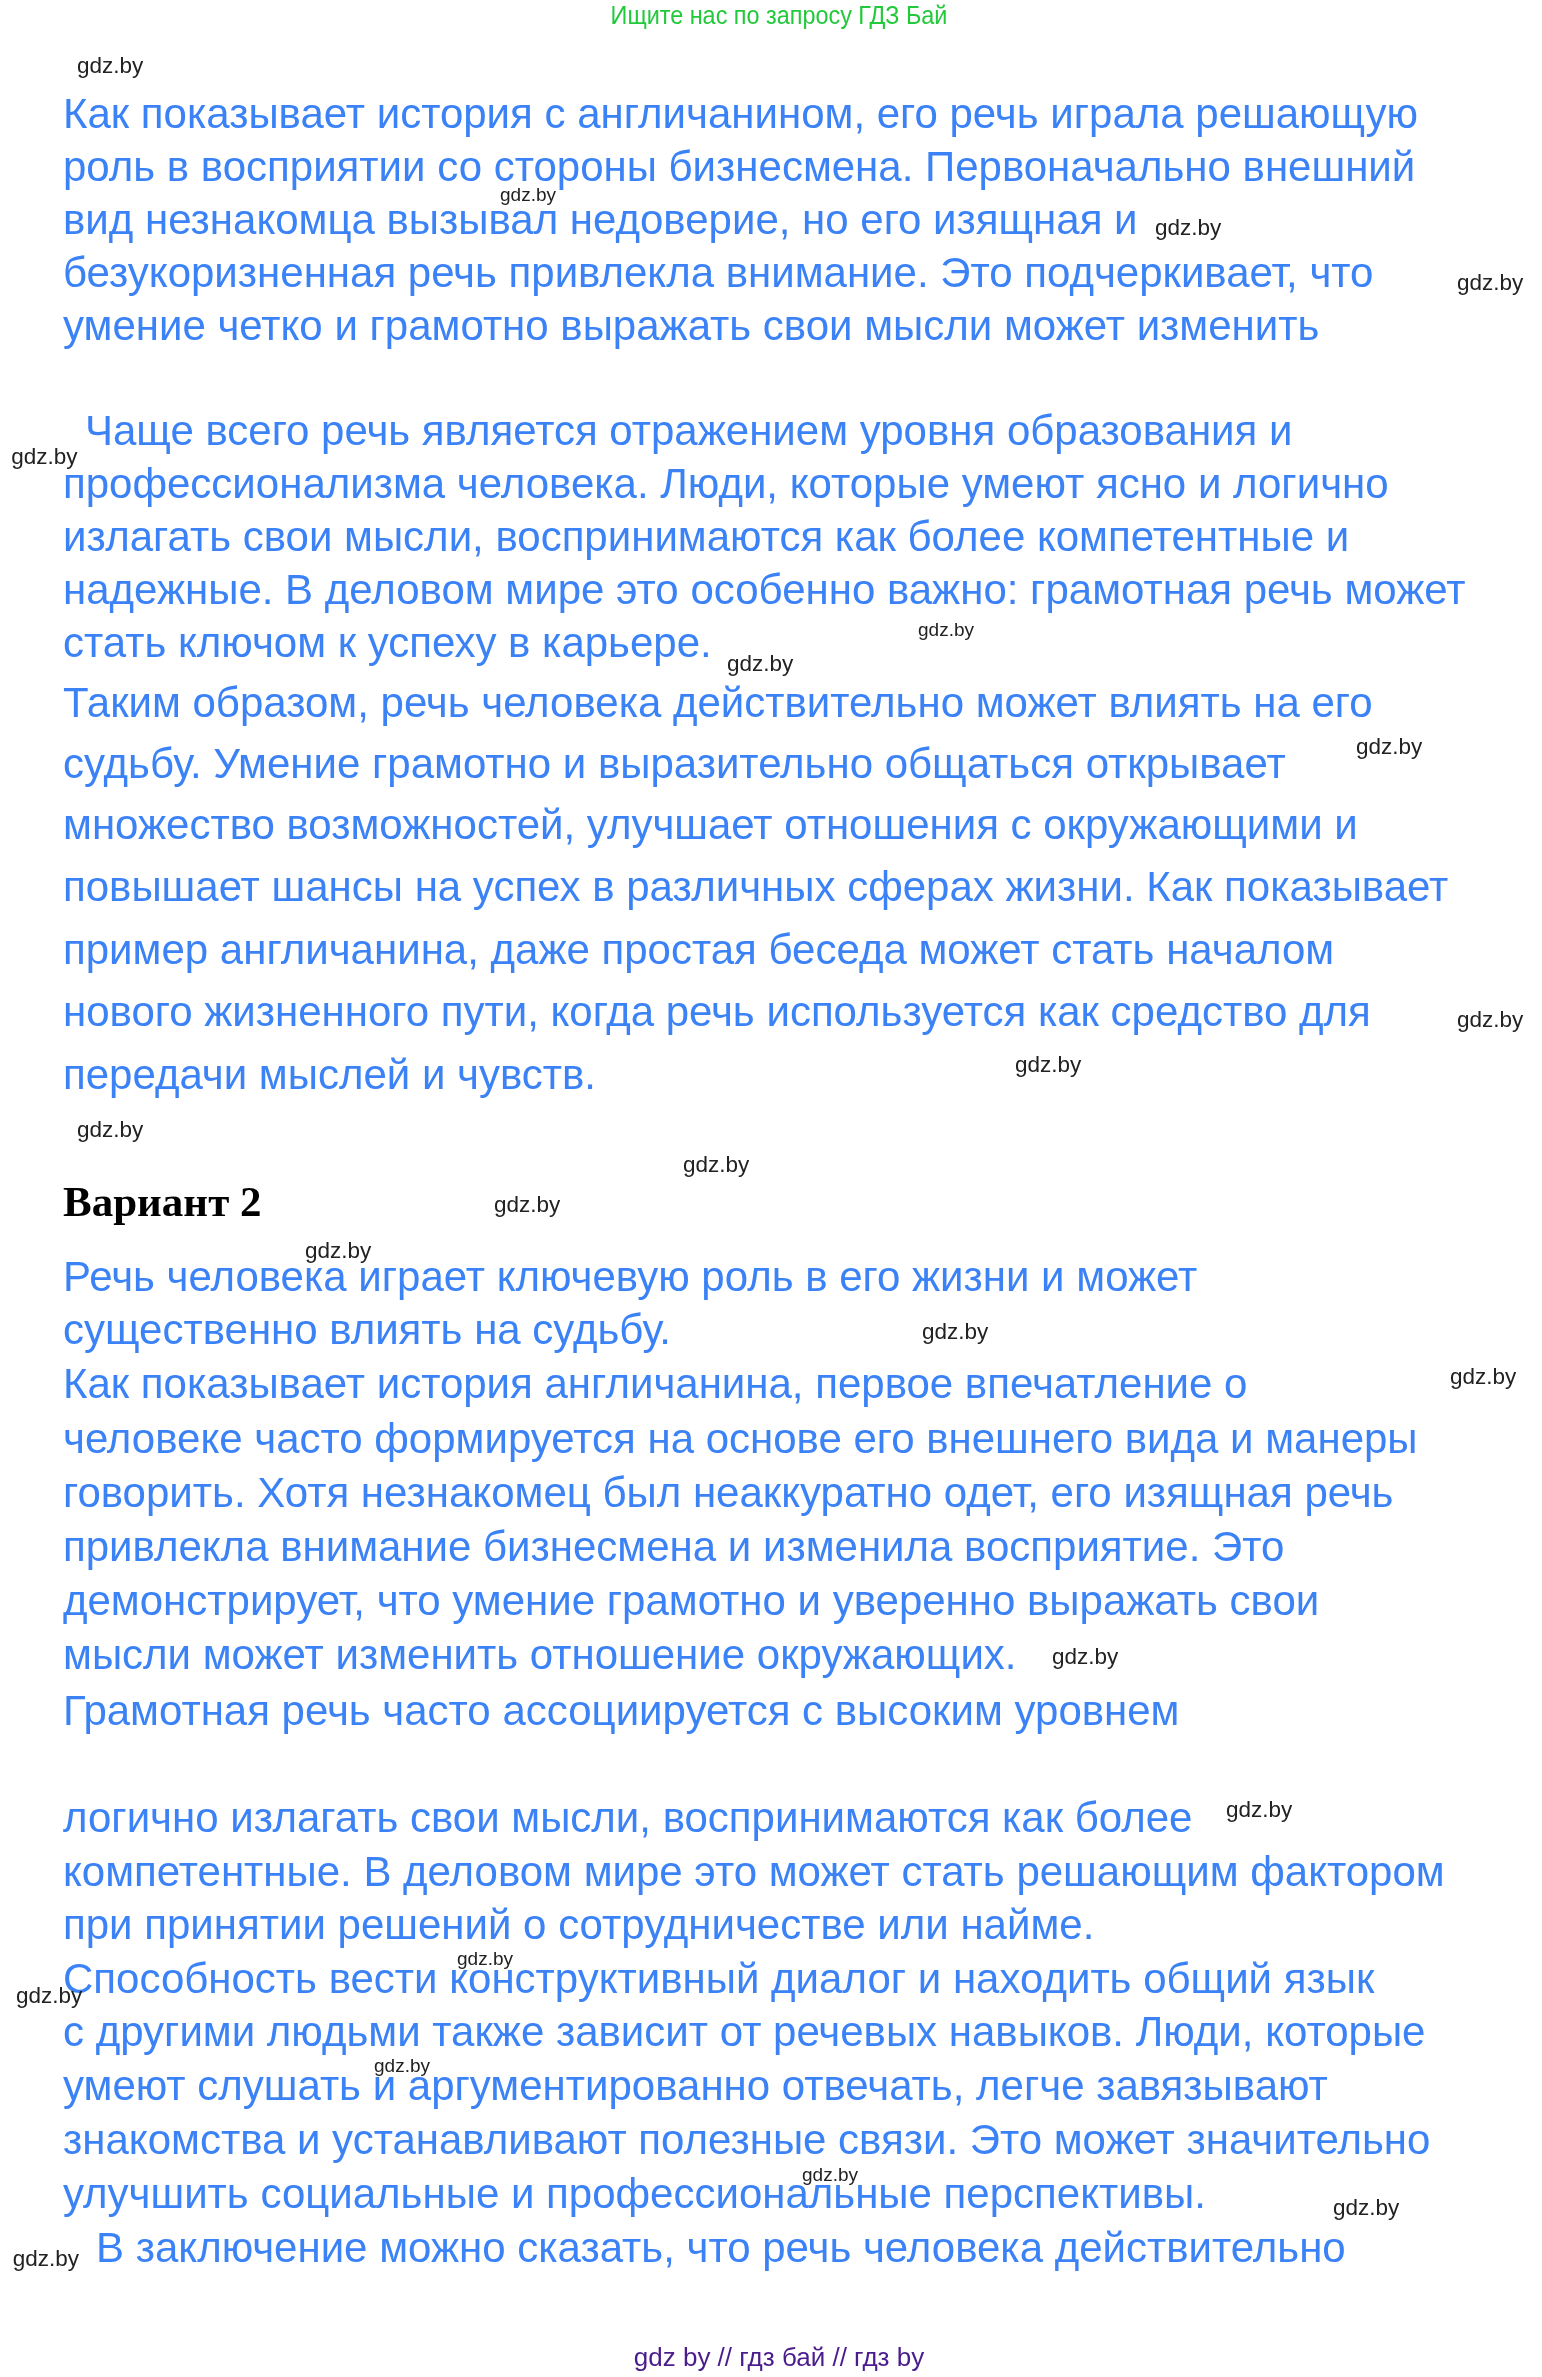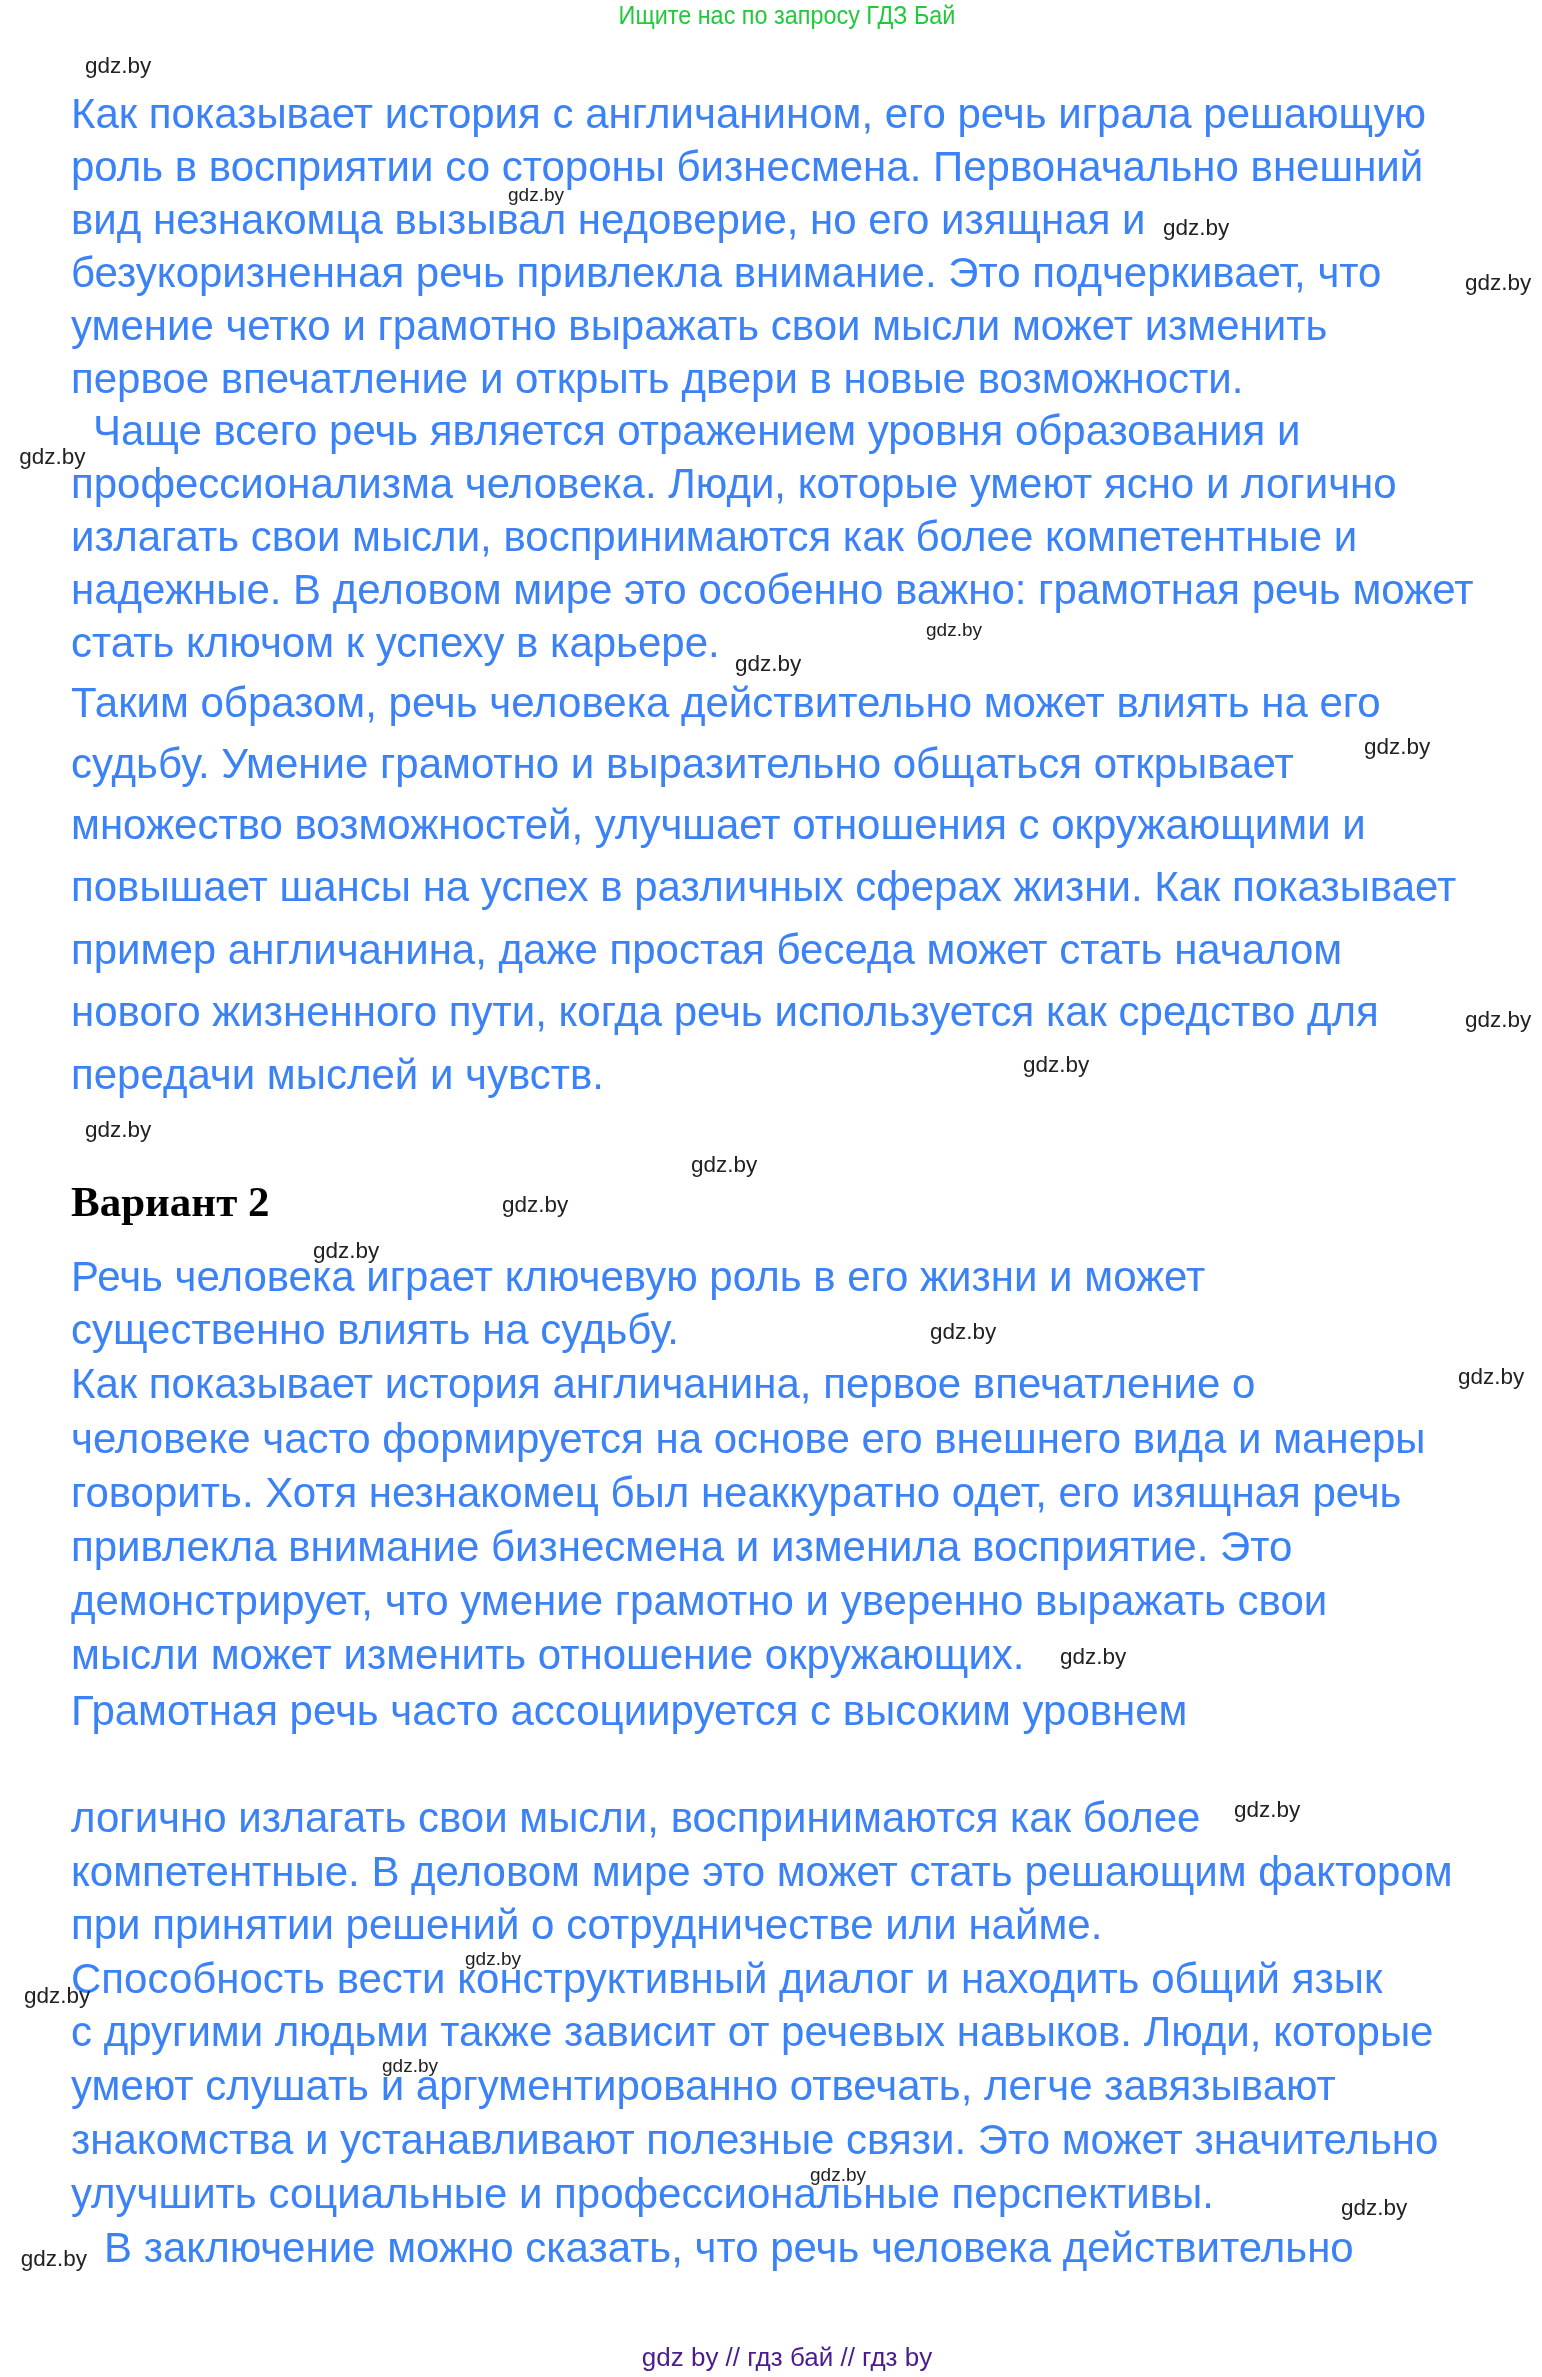--- a/index.html
+++ b/index.html
@@ -1,17 +1,17 @@
 <!DOCTYPE html>
 <html style="font-size:13px"><head>
 <meta charset="utf-8">
 <style>
   html, body { margin: 0; padding: 0; background: #ffffff; }
   body { width: 1542px; height: 2377px; position: relative; overflow: hidden; }
-  .page { position: absolute; left: 16px; top: 0; width: 1236px; height: 2377px; background: #fff; }
+  .page { position: absolute; left: 8px; top: 0; width: 1236px; height: 2377px; background: #fff; }
   .header-banner {
     position: absolute; top: 0; left: 0; width: 1542px; text-align: center;
     font-family: "Liberation Sans", "DejaVu Sans", sans-serif;
     font-size: 26px; line-height: 30.5px; color: #22c93a; transform: scaleX(0.9);
   }
   .line {
     position: absolute; left: 55px; white-space: nowrap;
     font-family: Liberation Sans, sans-serif;
     font-size: 42px; line-height: 48px; color: #3b82f6;
     transform-origin: left top;
@@ -38,21 +38,20 @@
 
 <div class="page">
 
   <div class="header-banner">Ищите нас по запросу ГДЗ Бай</div>
 
   <div class="line" style="top:90px">  Как показывает история с англичанином, его речь играла решающую</div>
   <div class="line" style="top:143px">роль в восприятии со стороны бизнесмена. Первоначально внешний</div>
   <div class="line" style="top:196px">вид незнакомца вызывал недоверие, но его изящная и</div>
   <div class="line" style="top:302px">умение четко и грамотно выражать свои мысли может изменить</div>
   <div class="line" style="top:249px">безукоризненная речь привлекла внимание. Это подчеркивает, что</div>
-  <div class="line" style="top:355px">первое впечатление и открыть двери в новые возможности.</div>
   <div class="line" style="top:407px; left:77px">Чаще всего речь является отражением уровня образования и</div>
   <div class="line" style="top:460px">профессионализма человека. Люди, которые умеют ясно и логично</div>
   <div class="line" style="top:513px">излагать свои мысли, воспринимаются как более компетентные и</div>
   <div class="line" style="top:566px">надежные. В деловом мире это особенно важно: грамотная речь может</div>
   <div class="line" style="top:619px">стать ключом к успеху в карьере.</div>
   <div class="line" style="top:679px">  Таким образом, речь человека действительно может влиять на его</div>
   <div class="line" style="top:740px">судьбу. Умение грамотно и выразительно общаться открывает</div>
   <div class="line" style="top:801px">множество возможностей, улучшает отношения с окружающими и</div>
   <div class="line" style="top:863px">повышает шансы на успех в различных сферах жизни. Как показывает</div>
   <div class="line" style="top:926px">пример англичанина, даже простая беседа может стать началом</div>

